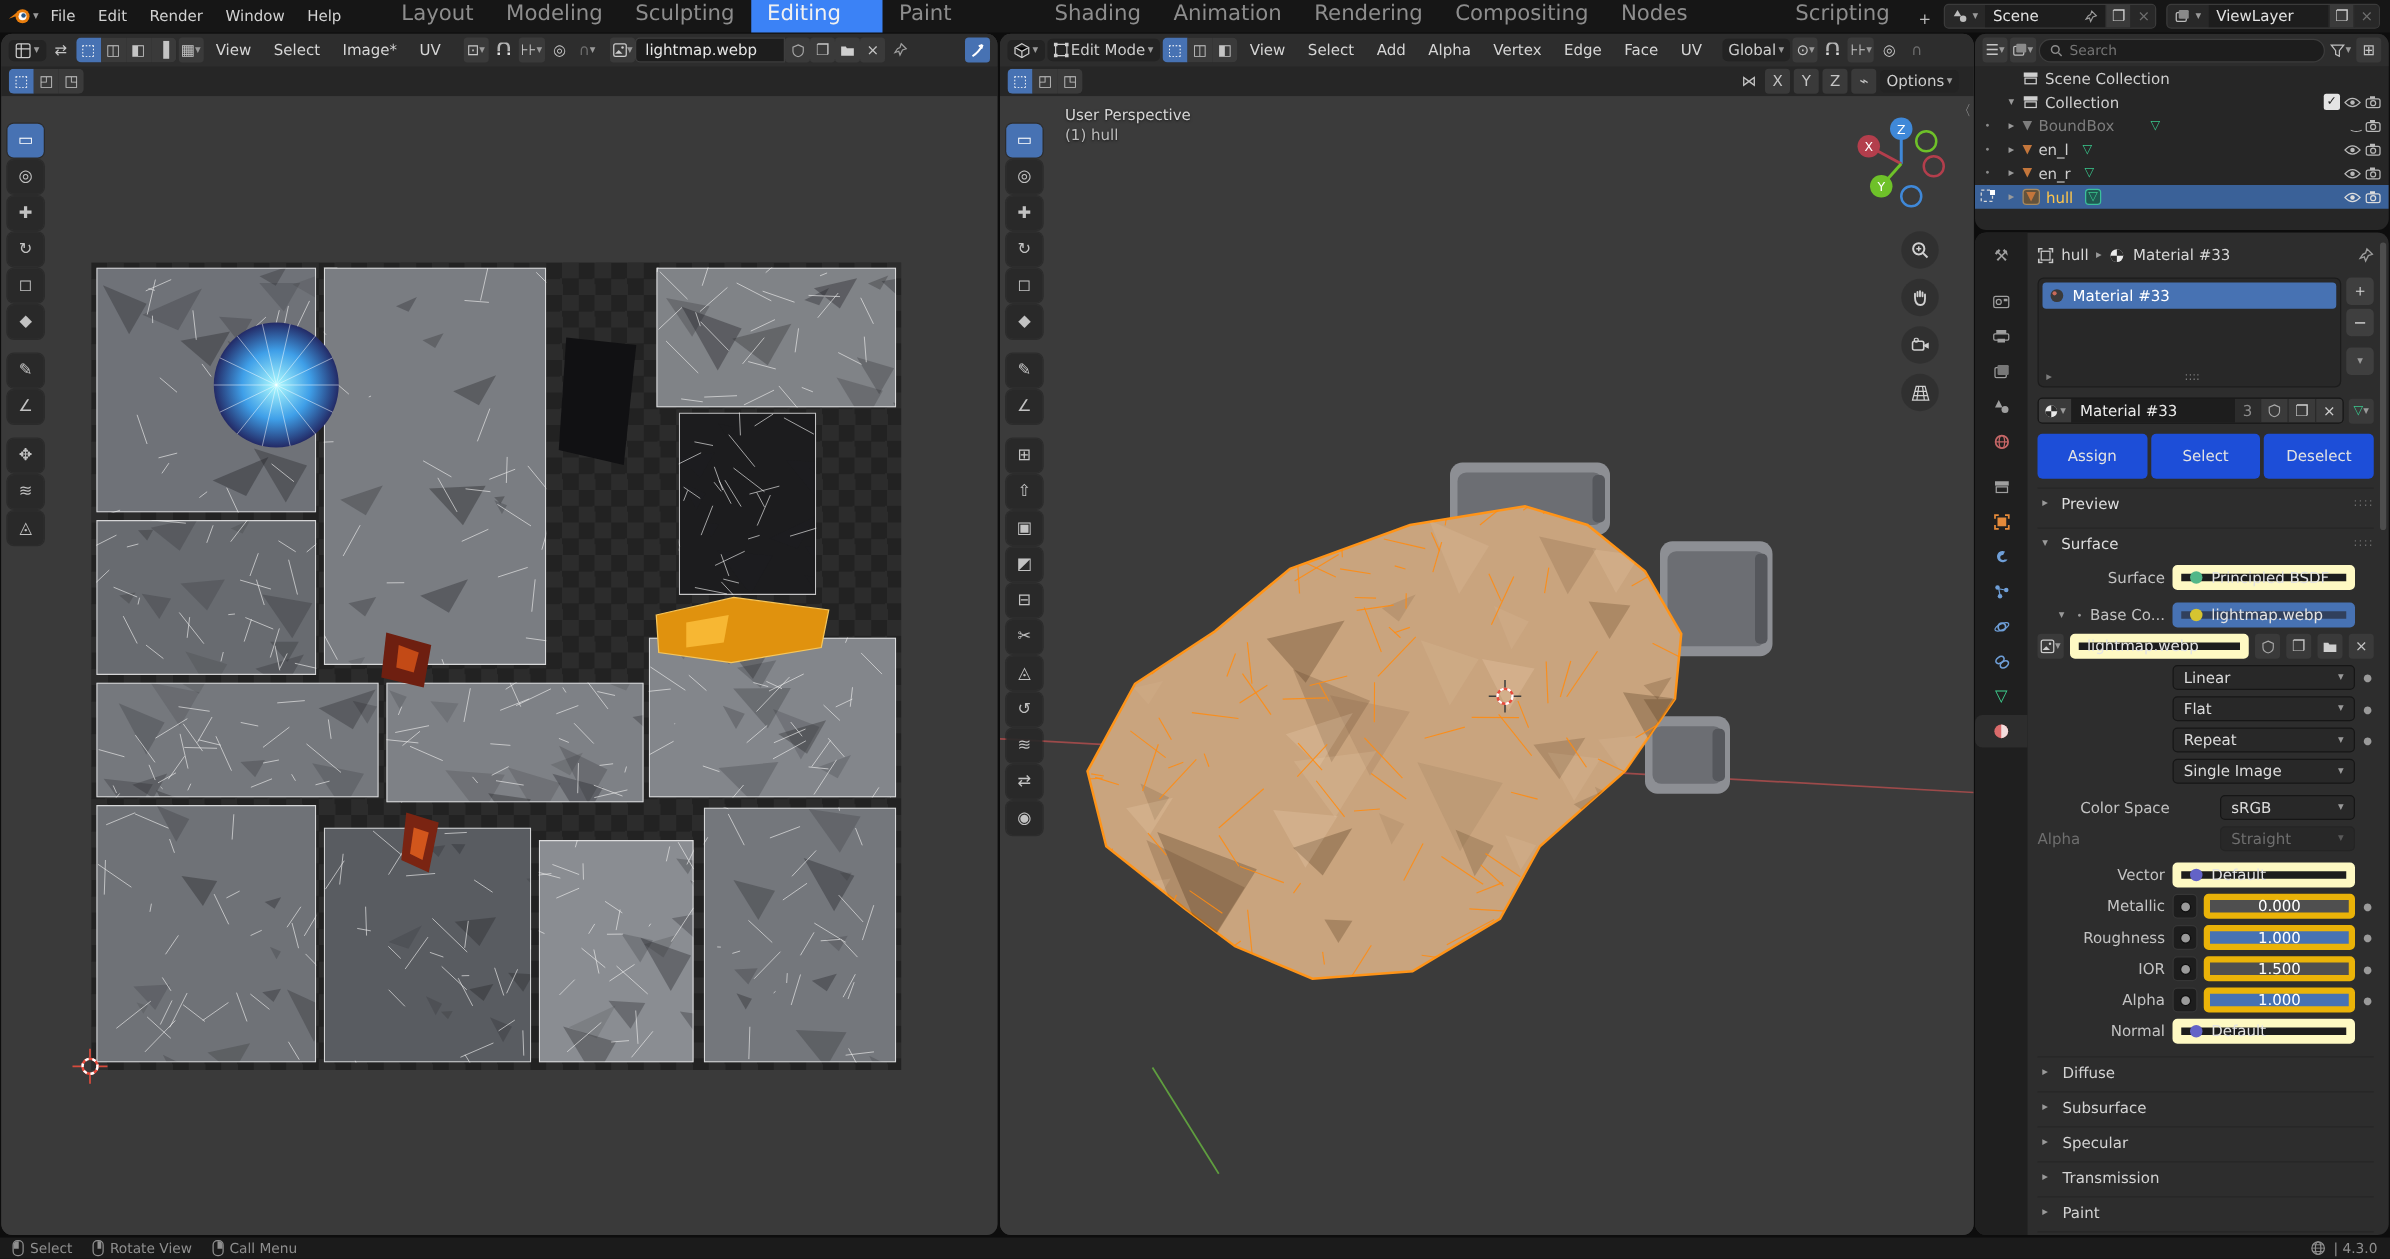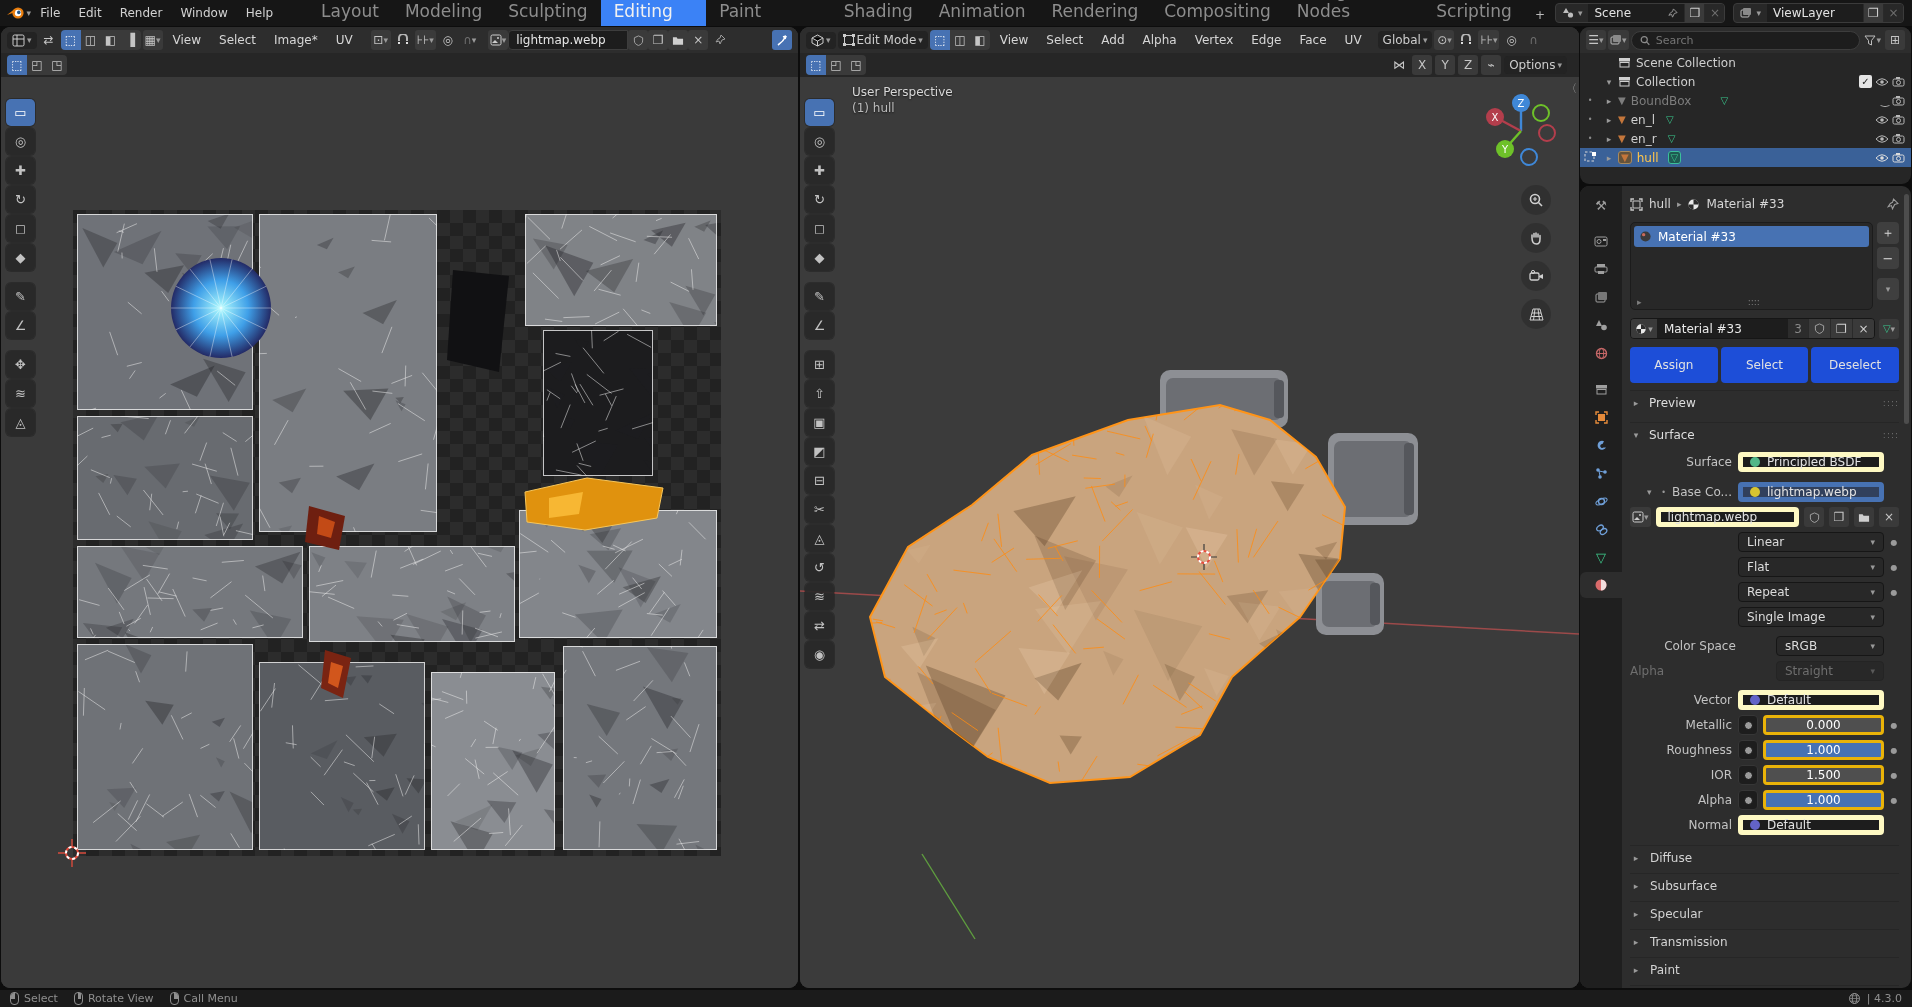--- a/index.html
+++ b/index.html
@@ -121,30 +121,30 @@
                  align-items:center; justify-content:center; color:#cfcfcf; }
   .btn-row { display:flex; gap:3px; margin-top:8px; }
   .btn { flex:1; height:36px; background:#1d4ed8; border-radius:4px; display:flex; align-items:center;
          justify-content:center; color:#e2e2e2;text-align:right; }
   .panel-hdr { display:flex; align-items:center; height:25px; margin-top:7px; color:#dedede; gap:7px;
                border-top:1px solid #262626; }
   .panel-hdr .grip { margin-left:auto; color:#6d6d6d; font-size:9px; letter-spacing:1px; }
   .prow { display:flex; align-items:center; margin-top:5px; gap:6px; }
   .plabel { width:102px; text-align:right; color:#c3c3c3; flex:none; }
   .pwidget { flex:1; display:flex; align-items:center; gap:5px; }
-  .node-btn { flex:1; height:20px; background:#1d1d1d; border:5px solid #fef9c3; border-radius:4px;
+  .node-btn { flex:1; height:20px; background:#1d1d1d; border:7px solid #fef9c3; border-radius:4px;
               display:flex; align-items:center; gap:7px; padding:0 7px; color:#e3e3e3; }
   .node-btn.hl { background:#31405c; border-color:#4772b3; }
   .dot-socket { width:10px; height:10px; border-radius:50%; flex:none; }
   .ddown { flex:1; height:20px; background:#282828; border:1px solid #161616; border-radius:4px;
            display:flex; align-items:center; padding:0 8px; color:#dcdcdc; }
   .ddown .chev { margin-left:auto; }
   .ddown.disabled { color:#6e6e6e; border-color:#242424; }
   .slider { flex:1; height:20px; background:#4f4f4f; border-radius:4px; display:flex; align-items:center;
-            justify-content:center; color:#fff; border:3px solid #eab308; }
+            justify-content:center; color:#fff; border:5px solid #eab308; }
   .slider.blue { background:#4772b3; }
   .socket-pad { width:20px; height:20px; background:#1d1d1d; border:1px solid #363636; border-radius:4px;
                 display:flex; align-items:center; justify-content:center; flex:none; }
   .socket-pad .c { width:9px; height:9px; border-radius:50%; background:#9a9a9a; border:1px solid #0e0e0e; }
   .anim-dot { width:10px; color:#9a9a9a; font-size:8px; text-align:center; flex:none; }
   .collapsed-row { display:flex; align-items:center; gap:8px; height:25px; margin-top:3px; color:#d3d3d3;
                    border-top:1px solid #262626; }
 
   
   #statusbar { position:absolute; left:0; top:990px; width:1912px; height:17px; background:#1b1b1b;

